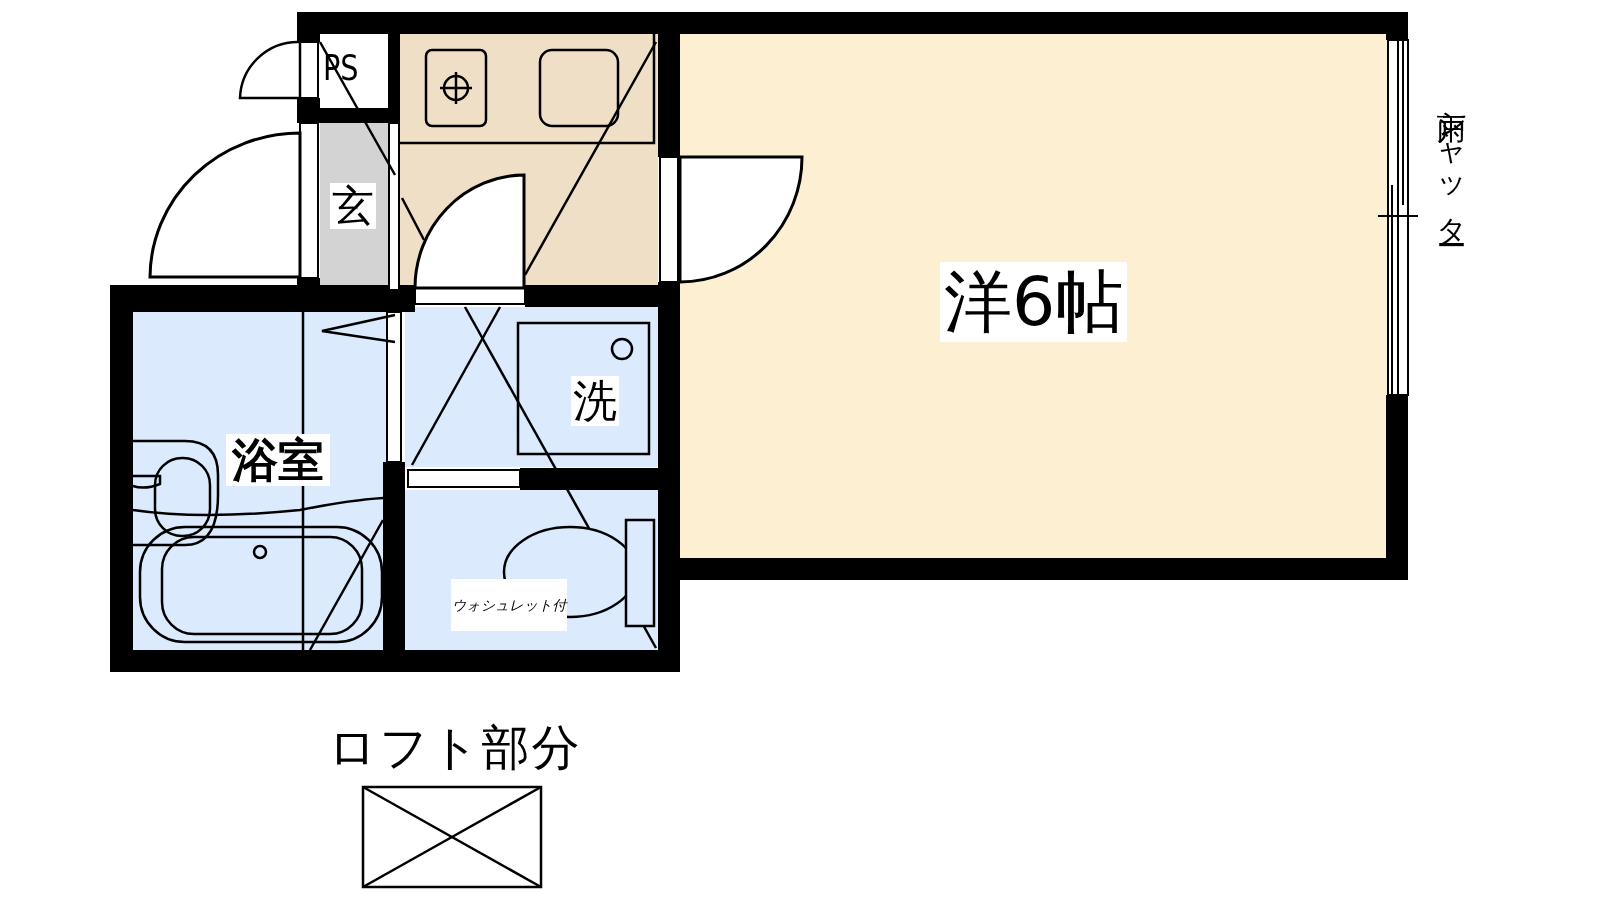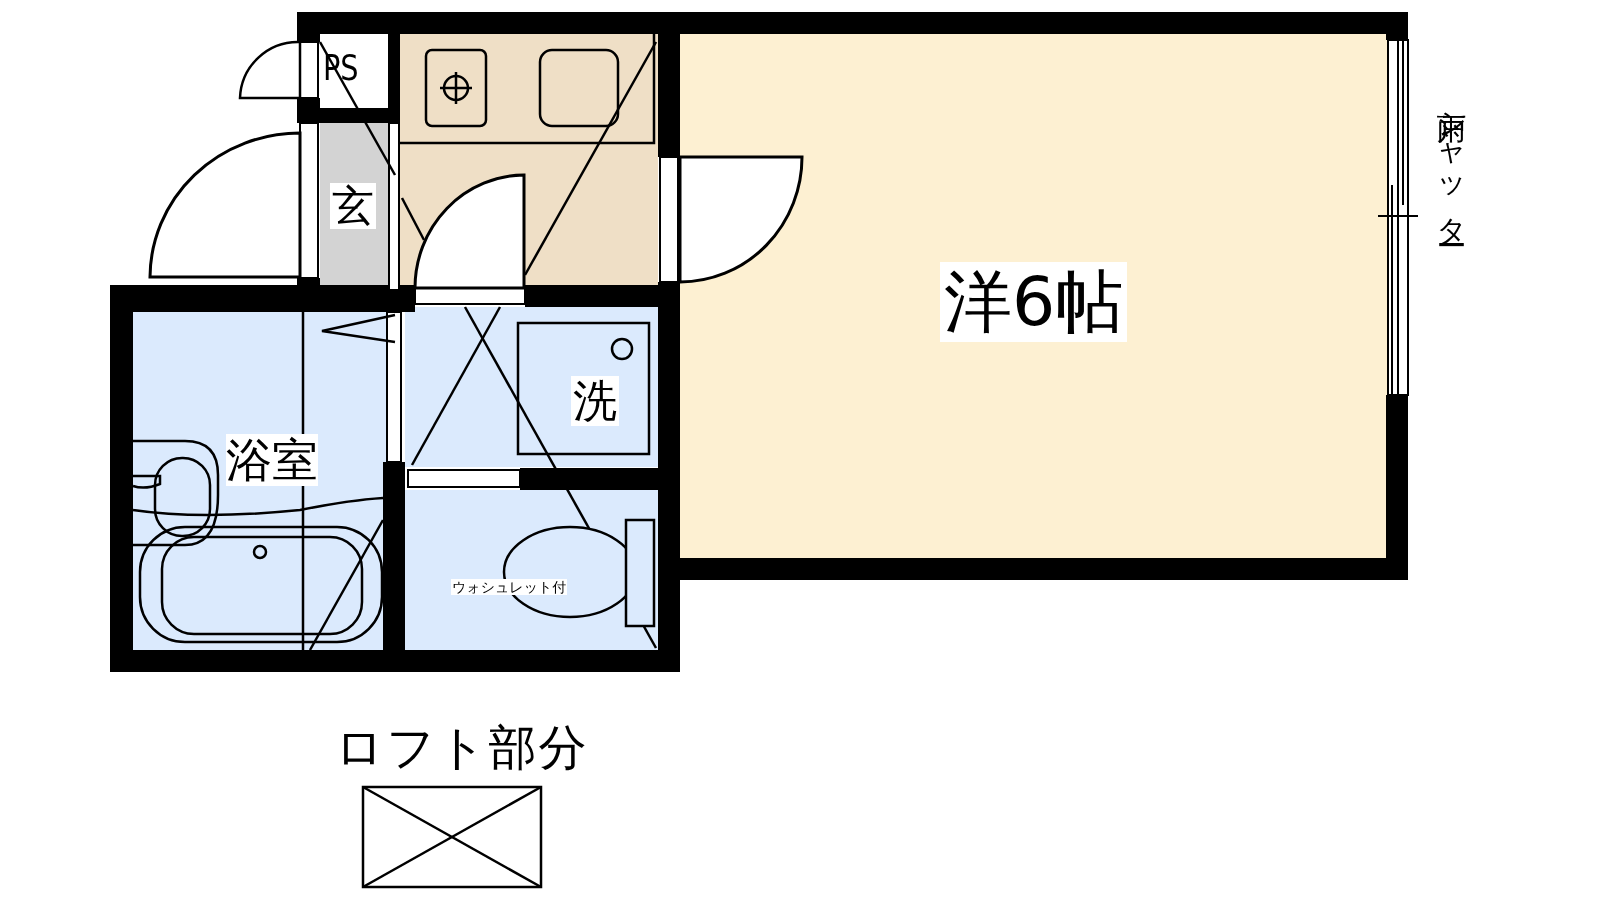--- a/index.html
+++ b/index.html
@@ -111,17 +111,17 @@
   <g stroke="#000" stroke-width="2.5" fill="#fff">
     <rect x="363" y="787" width="178" height="100"></rect>
     <line x1="363" y1="787" x2="541" y2="887"></line>
     <line x1="541" y1="787" x2="363" y2="887"></line>
   </g>
 </svg>
 
 <div class="lbl" style="left:323px;top:50px;font-size:36px;background:transparent;transform:scaleX(0.8);transform-origin:left;">PS</div>
 <div class="lbl" style="left:330px;top:183px;font-size:42px;padding:2px;">玄</div>
 <div class="lbl" style="left:940px;top:262px;font-size:68px;padding:6px 4px;text-align:right;">洋6帖</div>
-<div class="lbl" style="left:226px;top:434px;font-size:46px;padding:3px 0;">浴室</div>
+<div class="lbl" style="left:226px;top:434px;font-size:46px;padding:3px 6px;font-weight:bold;">浴室</div>
 <div class="lbl" style="left:571px;top:376px;font-size:44px;padding:3px 2px;">洗</div>
-<div class="lbl" style="left:451px;top:579px;font-size:14px;padding:1px 1px;">ウォシュレット付</div>
+<div class="lbl" style="left:451px;top:579px;font-size:14px;padding:19px 1px;font-style:italic;">ウォシュレット付</div>
 <div class="vlbl" style="left:1436px;top:92px;">雨戸シャッター</div>
-<div class="lbl" style="left:335px;top:723px;font-size:48px;background:transparent;letter-spacing:2px;">ロフト部分</div>
+<div class="lbl" style="left:328px;top:723px;font-size:48px;background:transparent;letter-spacing:2px;">ロフト部分</div>
 
 </body></html>

